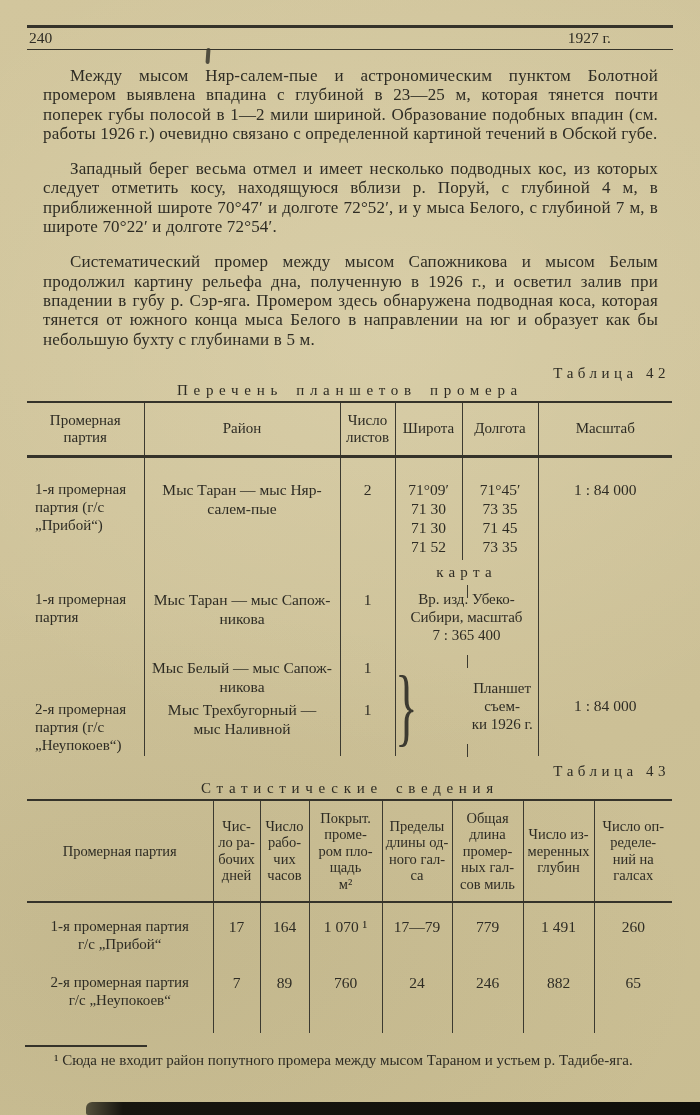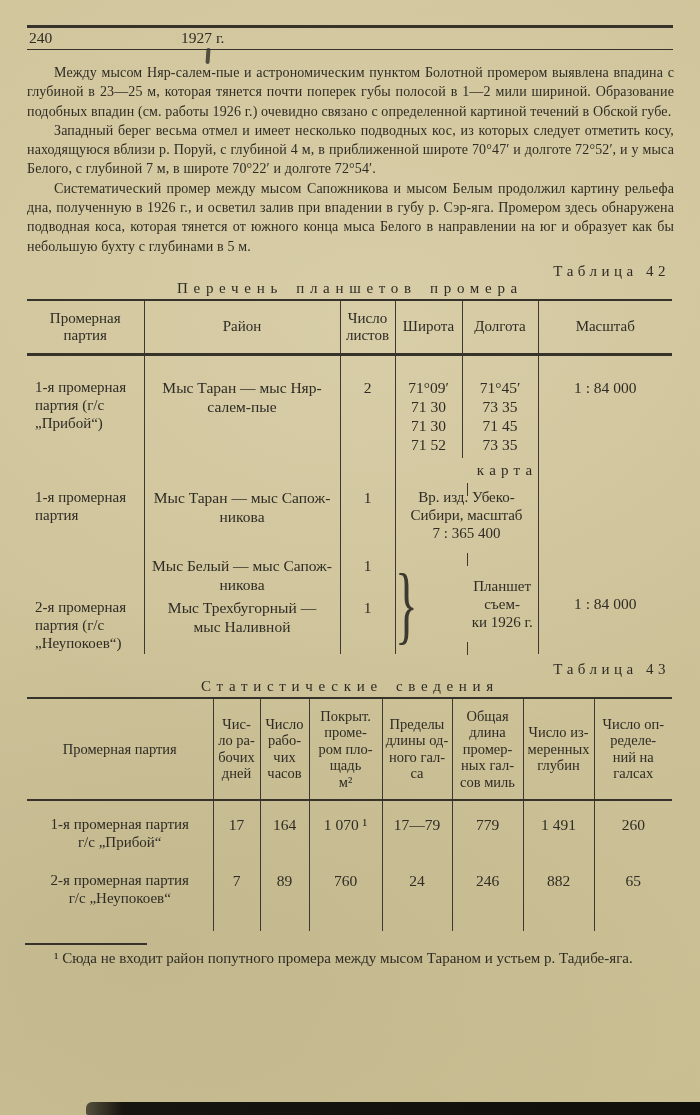--- a/index.html
+++ b/index.html
@@ -20,29 +20,29 @@
   .runhead{
     margin:25px 27px 0 27px;
     border-top:3px solid #35332a;
     border-bottom:1.5px solid #35332a;
     display:flex;align-items:center;
     padding:1px 2px 2px 2px;
     font-size:15.5px;
     gap:32px;
   }
   .runhead .pageno{width:120px;text-align:left;}
-  .runhead .year{flex:1;text-align:left;padding-right:60px;}
+  .runhead .year{flex:1;text-align:right;padding-right:60px;}
   .ink-speck{position:absolute;left:206px;top:48px;width:4px;height:16px;background:#3a382e;border-radius:2px;transform:rotate(4deg);opacity:.85;}
   
   .bodytext{margin:13px 26px 0 27px;}
   .bodytext p{
-    margin:0;
+    margin:16px;
     text-align:justify;
     text-indent:27px;
-    font-size:14px;
+    font-size:17px;
     line-height:19.3px;
     letter-spacing:.01em;
   }
   
   .tbl-label{
     margin:7px 30px 0 0;
     text-align:right;
     font-size:15px;
     letter-spacing:.30em;
   }
@@ -67,21 +67,21 @@
   .t42 th, .t42 td{border-left:1.6px solid #3c3a30;padding:2px 3px;}
   .t42 th:first-child, .t42 td:first-child{border-left:none;}
   .t42 thead th{height:48px;font-size:15px;line-height:17px;}
   .t42 td{vertical-align:top;text-align:center;line-height:19px;}
   .t42 .rowA td{padding-top:22px;height:78px;}
   .t42 .rowB td{height:26px;padding:0;}
   .t42 .rowC td{height:64px;padding-top:4px;}
   .t42 .rowD td{height:38px;padding-top:2px;}
   .t42 .rowE td{height:52px;padding-top:2px;}
   .t42 .party{text-align:left;padding-left:8px;font-size:15px;line-height:18px;}
-  .t42 .karta{letter-spacing:.35em;font-size:15px;text-align:right;vertical-align:middle;}
+  .t42 .karta{letter-spacing:.35em;font-size:15px;text-align:center;vertical-align:middle;}
   .t42 .note{position:relative;font-size:15px;line-height:18px;}
   .tick-top::before{content:"";position:absolute;left:50%;top:-1px;width:1.5px;height:13px;background:#3c3a30;}
   .tick-bottom::after{content:"";position:absolute;left:50%;bottom:-1px;width:1.5px;height:13px;background:#3c3a30;}
   .brace-wrap{display:flex;align-items:center;justify-content:flex-start;gap:2px;height:100%;}
   .brace{
     font-size:86px;font-weight:100;line-height:1;
     transform:scaleX(.55);transform-origin:left center;
     color:#3c3a30;margin-left:-4px;
   }
   .brace-text{flex:1;text-align:center;}

